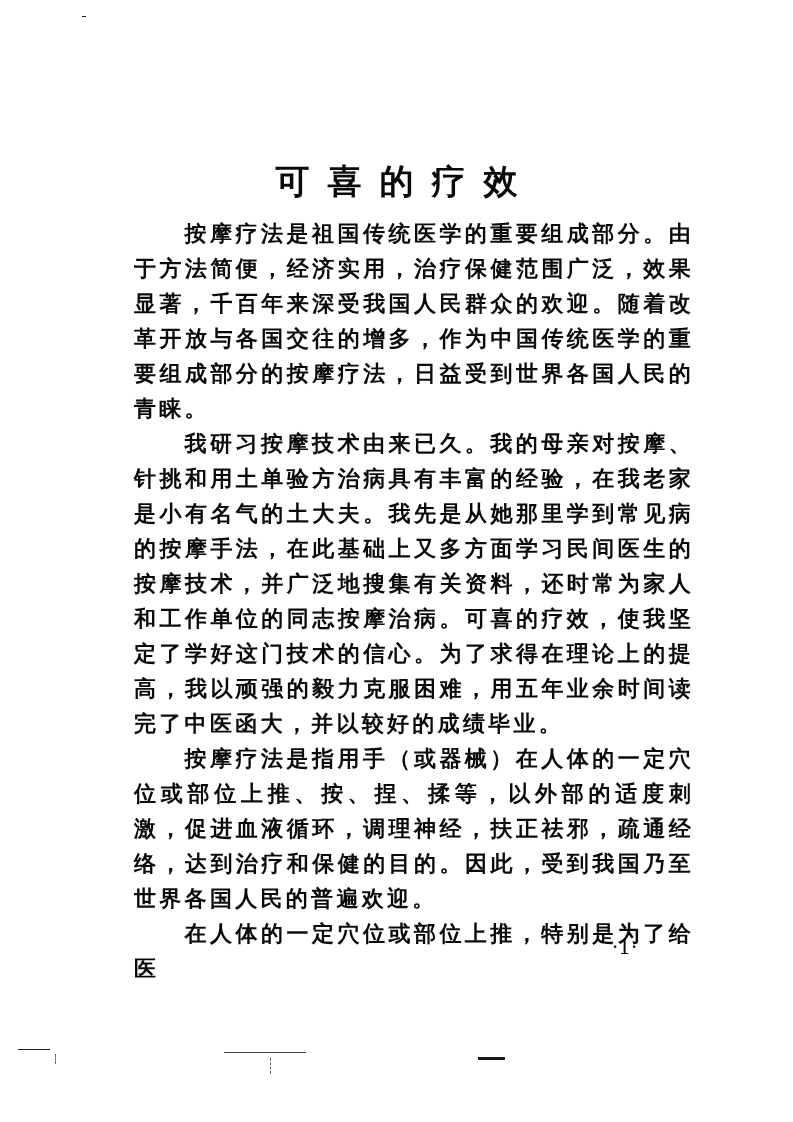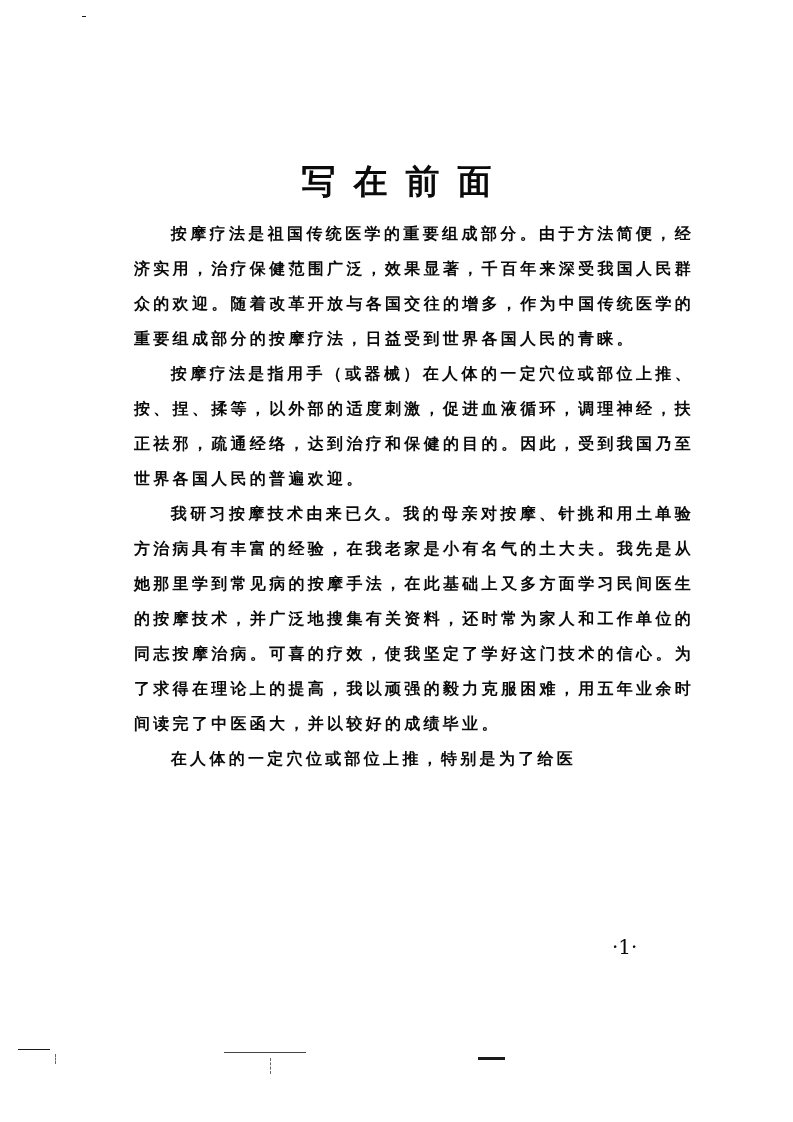--- a/index.html
+++ b/index.html
@@ -32,21 +32,21 @@
       letter-spacing: 18px;
       padding-left: 18px;
       box-sizing: border-box;
       line-height: 44px;
     }
     .body-text {
       position: absolute;
       top: 216px;
       left: 134px;
       width: 560px;
-      font-size: 16px;
+      font-size: 22px;
       line-height: 35px;
       font-weight: bold;
       letter-spacing: 3.3px;
       text-align: justify;
     }
     .para {
       margin: 0;
       text-indent: 2.3em;
       text-align: justify;
       text-align-last: left;
@@ -68,26 +68,26 @@
       border-left: 1px dashed #666;
     }
   </style>
 </head>
 <body>
 
 <div class="page">
 
   <div class="scan-mark" style="left:82px;top:16px;width:4px;height:1px;"></div>
 
-  <h1 class="title">写在前面</h1>
+  <h1 class="title">可喜的疗效</h1>
 
   <div class="body-text">
     <p class="para">按摩疗法是祖国传统医学的重要组成部分。由于方法简便，经济实用，治疗保健范围广泛，效果显著，千百年来深受我国人民群众的欢迎。随着改革开放与各国交往的增多，作为中国传统医学的重要组成部分的按摩疗法，日益受到世界各国人民的青睐。</p>
+    <p class="para">我研习按摩技术由来已久。我的母亲对按摩、针挑和用土单验方治病具有丰富的经验，在我老家是小有名气的土大夫。我先是从她那里学到常见病的按摩手法，在此基础上又多方面学习民间医生的按摩技术，并广泛地搜集有关资料，还时常为家人和工作单位的同志按摩治病。可喜的疗效，使我坚定了学好这门技术的信心。为了求得在理论上的提高，我以顽强的毅力克服困难，用五年业余时间读完了中医函大，并以较好的成绩毕业。</p>
     <p class="para">按摩疗法是指用手（或器械）在人体的一定穴位或部位上推、按、捏、揉等，以外部的适度刺激，促进血液循环，调理神经，扶正祛邪，疏通经络，达到治疗和保健的目的。因此，受到我国乃至世界各国人民的普遍欢迎。</p>
-    <p class="para">我研习按摩技术由来已久。我的母亲对按摩、针挑和用土单验方治病具有丰富的经验，在我老家是小有名气的土大夫。我先是从她那里学到常见病的按摩手法，在此基础上又多方面学习民间医生的按摩技术，并广泛地搜集有关资料，还时常为家人和工作单位的同志按摩治病。可喜的疗效，使我坚定了学好这门技术的信心。为了求得在理论上的提高，我以顽强的毅力克服困难，用五年业余时间读完了中医函大，并以较好的成绩毕业。</p>
     <p class="para">在人体的一定穴位或部位上推，特别是为了给医</p>
   </div>
 
   <div class="page-number">·1·</div>
 
   <div class="scan-mark" style="left:18px;top:1049px;width:32px;height:1px;"></div>
   <div class="scan-dash" style="left:55px;top:1054px;height:10px;"></div>
   <div class="scan-mark" style="left:224px;top:1052px;width:82px;height:1px;background:#444;"></div>
   <div class="scan-dash" style="left:270px;top:1058px;height:16px;"></div>
   <div class="scan-mark" style="left:478px;top:1057px;width:27px;height:3px;"></div>

